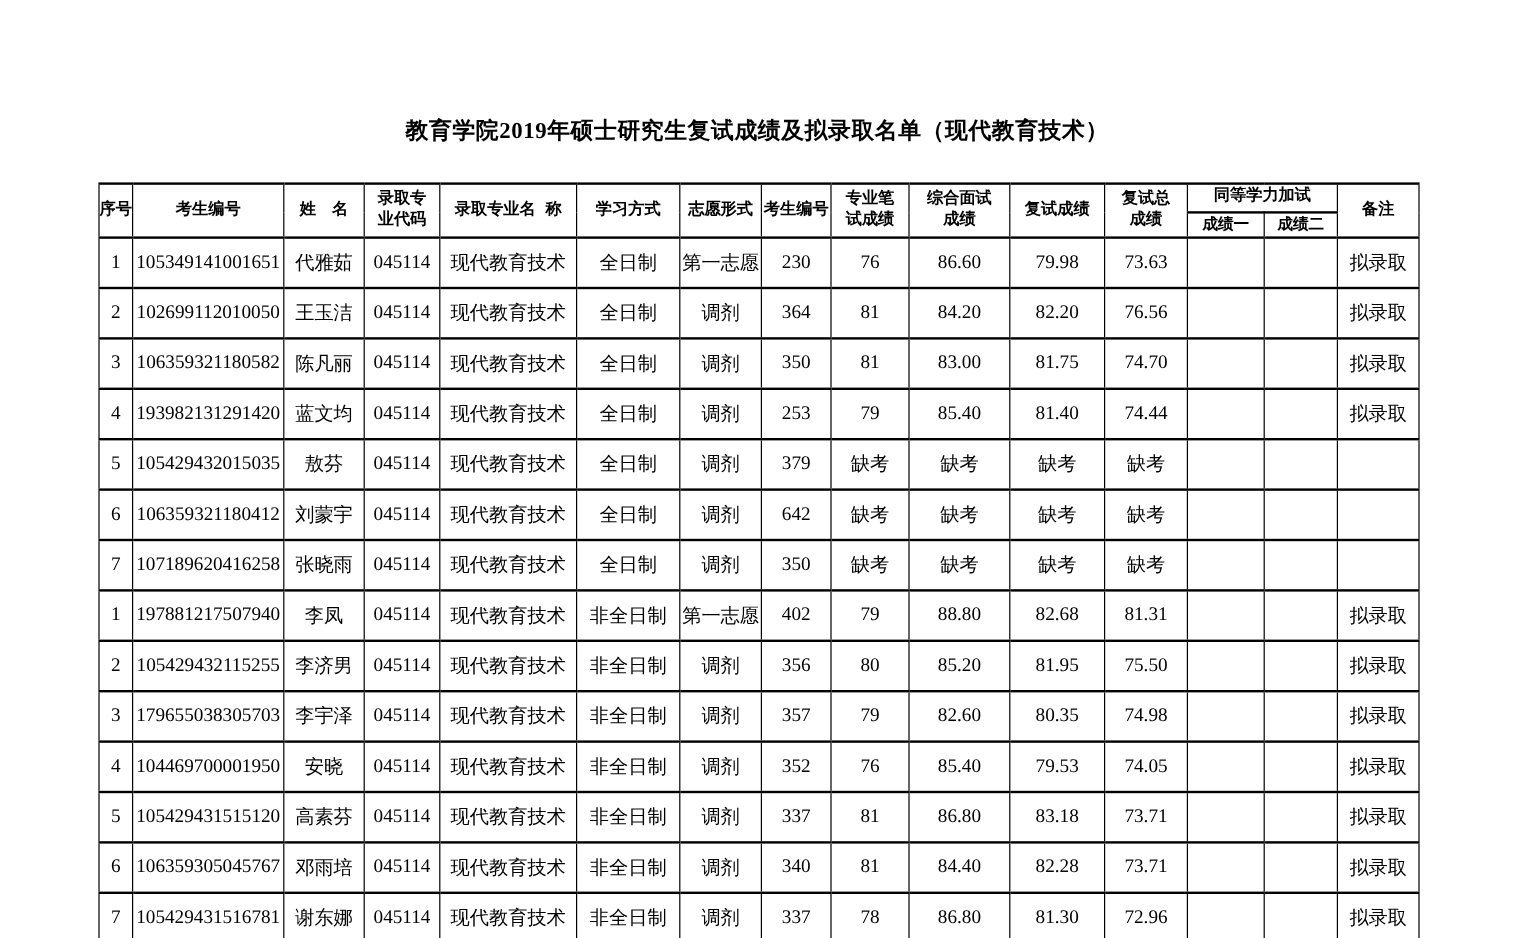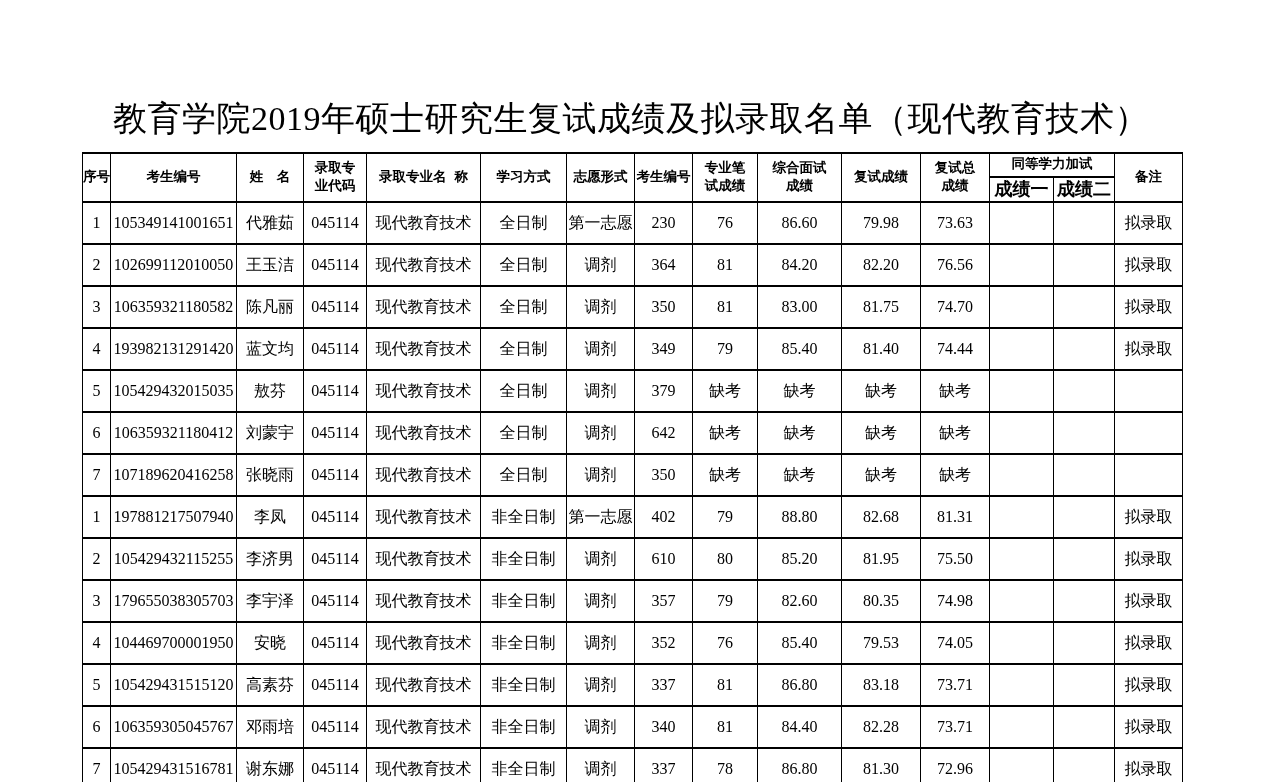--- a/index.html
+++ b/index.html
@@ -14,22 +14,22 @@
     overflow: hidden;
     color: #000;
     font-family: "Liberation Serif", "DejaVu Serif", serif;
   }
   .page-title {
     position: absolute;
     top: 96px;
     left: 0;
     width: 100%;
     text-align: center;
-    font-size: 34px;
-    font-weight: normal;
+    font-size: 19px;
+    font-weight: bold;
     letter-spacing: 0.5px;
     white-space: nowrap;
   }
   table.score-table {
     position: absolute;
     left: 82px;
     top: 152px;
     width: 1100px;
     border-collapse: collapse;
     table-layout: fixed;
@@ -44,21 +44,21 @@
     padding: 0;
     overflow: hidden;
   }
   .score-table th {
     font-weight: bold;
     font-size: 13.5px;
     line-height: 1.3;
     white-space: pre-line;
   }
   .score-table .subhead th {
-    font-size: 18px;
+    font-size: 13px;
   }
   .score-table thead tr.mainhead { height: 24px; font-family: Liberation Mono, monospace; }
   .score-table thead tr.subhead  { height: 21px; }
   .score-table tbody tr { height: 42px; }
   .score-table td {
     font-size: 16px;
     white-space: nowrap;
   }
 </style>
 </head>
@@ -163,21 +163,21 @@
     <td>拟录取</td>
   </tr>
       <tr>
     <td>4</td>
     <td>193982131291420</td>
     <td>蓝文均</td>
     <td>045114</td>
     <td>现代教育技术</td>
     <td>全日制</td>
     <td>调剂</td>
-    <td>349</td>
+    <td>253</td>
     <td>79</td>
     <td>85.40</td>
     <td>81.40</td>
     <td>74.44</td>
     <td></td>
     <td></td>
     <td>拟录取</td>
   </tr>
       <tr>
     <td>5</td>
@@ -248,21 +248,21 @@
     <td>拟录取</td>
   </tr>
       <tr>
     <td>2</td>
     <td>105429432115255</td>
     <td>李济男</td>
     <td>045114</td>
     <td>现代教育技术</td>
     <td>非全日制</td>
     <td>调剂</td>
-    <td>610</td>
+    <td>356</td>
     <td>80</td>
     <td>85.20</td>
     <td>81.95</td>
     <td>75.50</td>
     <td></td>
     <td></td>
     <td>拟录取</td>
   </tr>
       <tr>
     <td>3</td>

